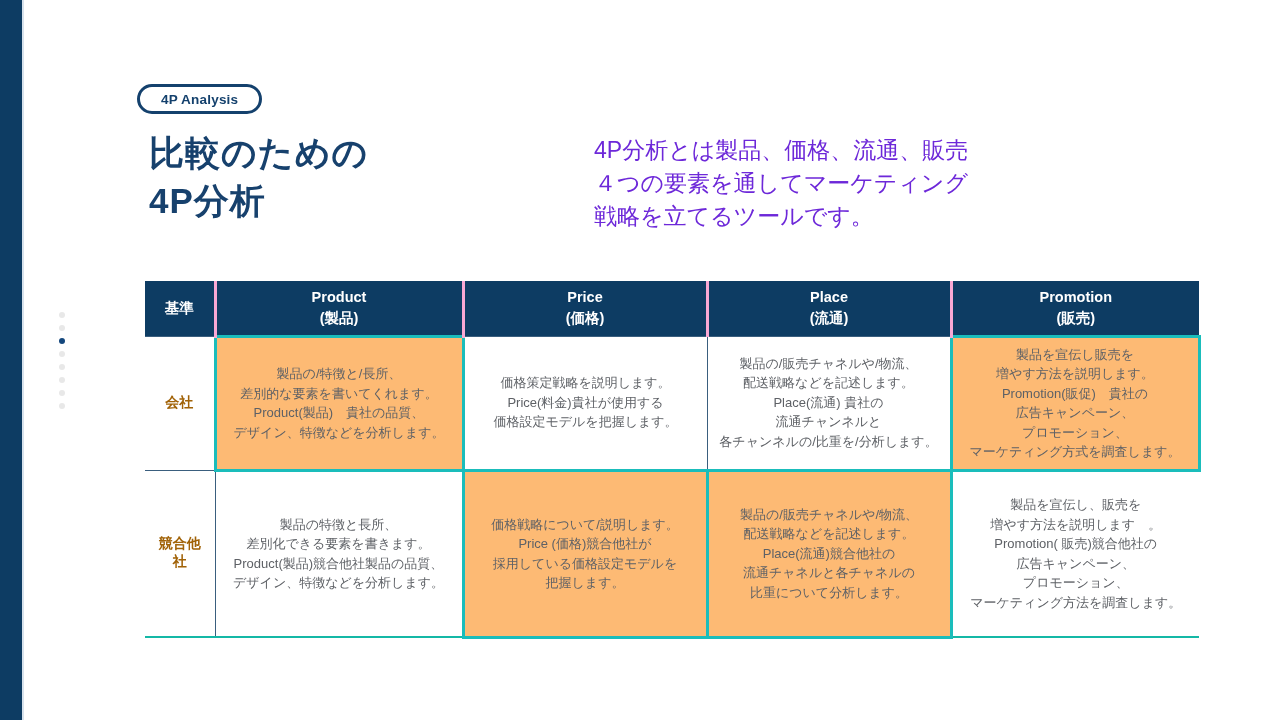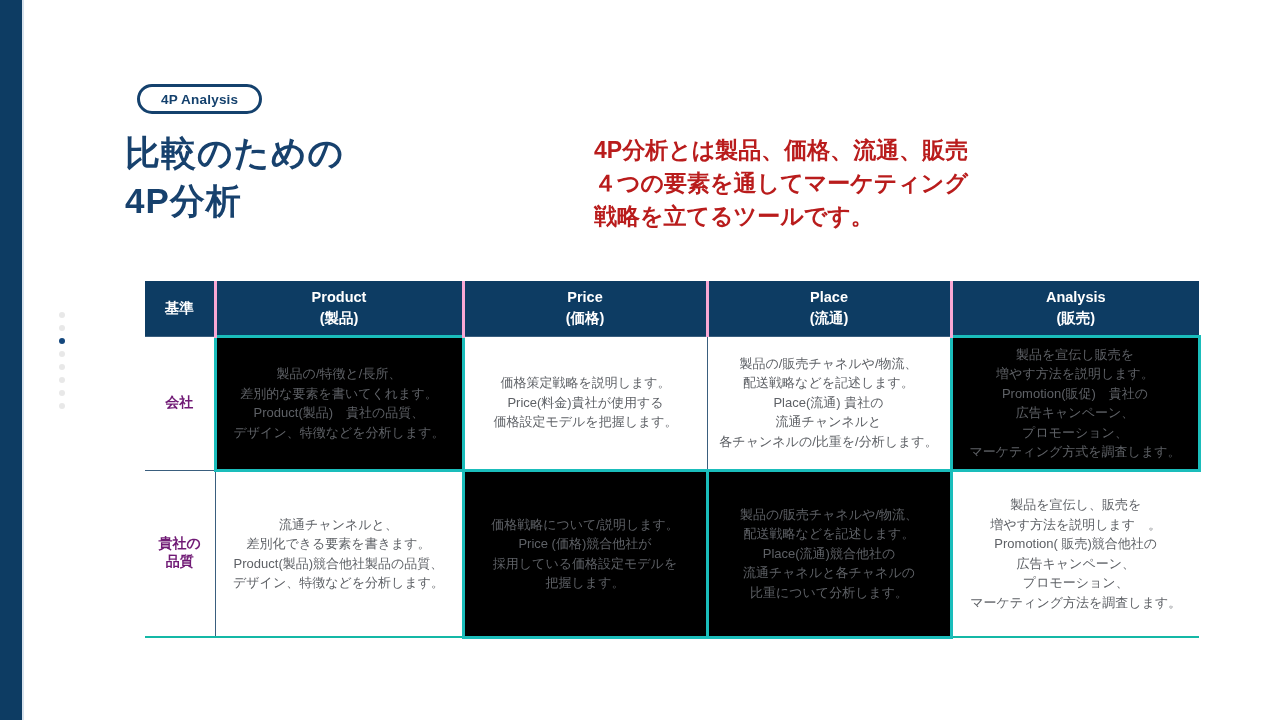--- a/index.html
+++ b/index.html
@@ -49,35 +49,35 @@
   }
   .badge span {
     font-size: 13.5px;
     font-weight: bold;
     color: #14416d;
     letter-spacing: 0.2px;
   }
   
   .title {
     position: absolute;
-    left: 125px; top: 129px;
+    left: 149px; top: 129px;
     font-size: 35px;
     font-weight: bold;
     color: #17416d;
     line-height: 1.37;
     letter-spacing: 1px;
     white-space: pre-wrap;
   }
   
   .description {
     position: absolute;
     left: 594px; top: 134px;
     font-size: 23px;
-    font-weight: bold;
-    color: #b91c1c;
+    font-weight: normal;
+    color: #6d28d9;
     line-height: 1.43;
     white-space: pre-wrap;
   }
   
   .fourp-table {
     position: absolute;
     left: 145px; top: 281px;
     width: 1054px;
     border-collapse: collapse;
     table-layout: fixed;
@@ -102,30 +102,30 @@
     padding: 4px 9px;
   }
   .fourp-table tr td:first-child { border-left: none; }
   .fourp-table tr td:last-child { border-right: none; }
   .fourp-table tbody tr:last-child td { border-bottom: 2px solid #14b8a6; }
   .row-company { height: 134px; }
   .row-competitor { height: 167px; }
   .row-label {
     font-size: 14px;
     font-weight: bold;
-    color: #701a75;
+    color: #a16207;
   }
   .cell {
     font-size: 13px;
     color: #5e6166;
     line-height: 1.5;
     white-space: pre-wrap;
   }
   .cell.highlight {
-    background: #000000;
+    background: #fdba74;
     border: 3px solid #1abdbb !important;
   }
 </style>
 </head>
 <body>
 
 <div class="slide">
 
   <div class="side-strip"></div>
 
@@ -161,21 +161,21 @@
     </colgroup>
     <thead>
       <tr>
         <th>基準</th>
         <th>Product
 (製品)</th>
         <th>Price
 (価格)</th>
         <th>Place
 (流通)</th>
-        <th>Analysis
+        <th>Promotion
 (販売)</th>
       </tr>
     </thead>
     <tbody>
       <tr class="row-company">
         <td class="row-label">会社</td>
         <td class="cell highlight">製品の/特徴と/長所、
 差別的な要素を書いてくれます。
 Product(製品)　貴社の品質、
 デザイン、特徴などを分析します。</td>
@@ -188,22 +188,22 @@
 流通チャンネルと
 各チャンネルの/比重を/分析します。</td>
         <td class="cell highlight">製品を宣伝し販売を
 増やす方法を説明します。
 Promotion(販促)　貴社の
 広告キャンペーン、
 プロモーション、
 マーケティング方式を調査します。</td>
       </tr>
       <tr class="row-competitor">
-        <td class="row-label">貴社の品質</td>
-        <td class="cell">流通チャンネルと、
+        <td class="row-label">競合他社</td>
+        <td class="cell">製品の特徴と長所、
 差別化できる要素を書きます。
 Product(製品)競合他社製品の品質、
 デザイン、特徴などを分析します。</td>
         <td class="cell highlight">価格戦略について/説明します。
 Price (価格)競合他社が
 採用している価格設定モデルを
 把握します。</td>
         <td class="cell highlight">製品の/販売チャネルや/物流、
 配送戦略などを記述します。
 Place(流通)競合他社の

